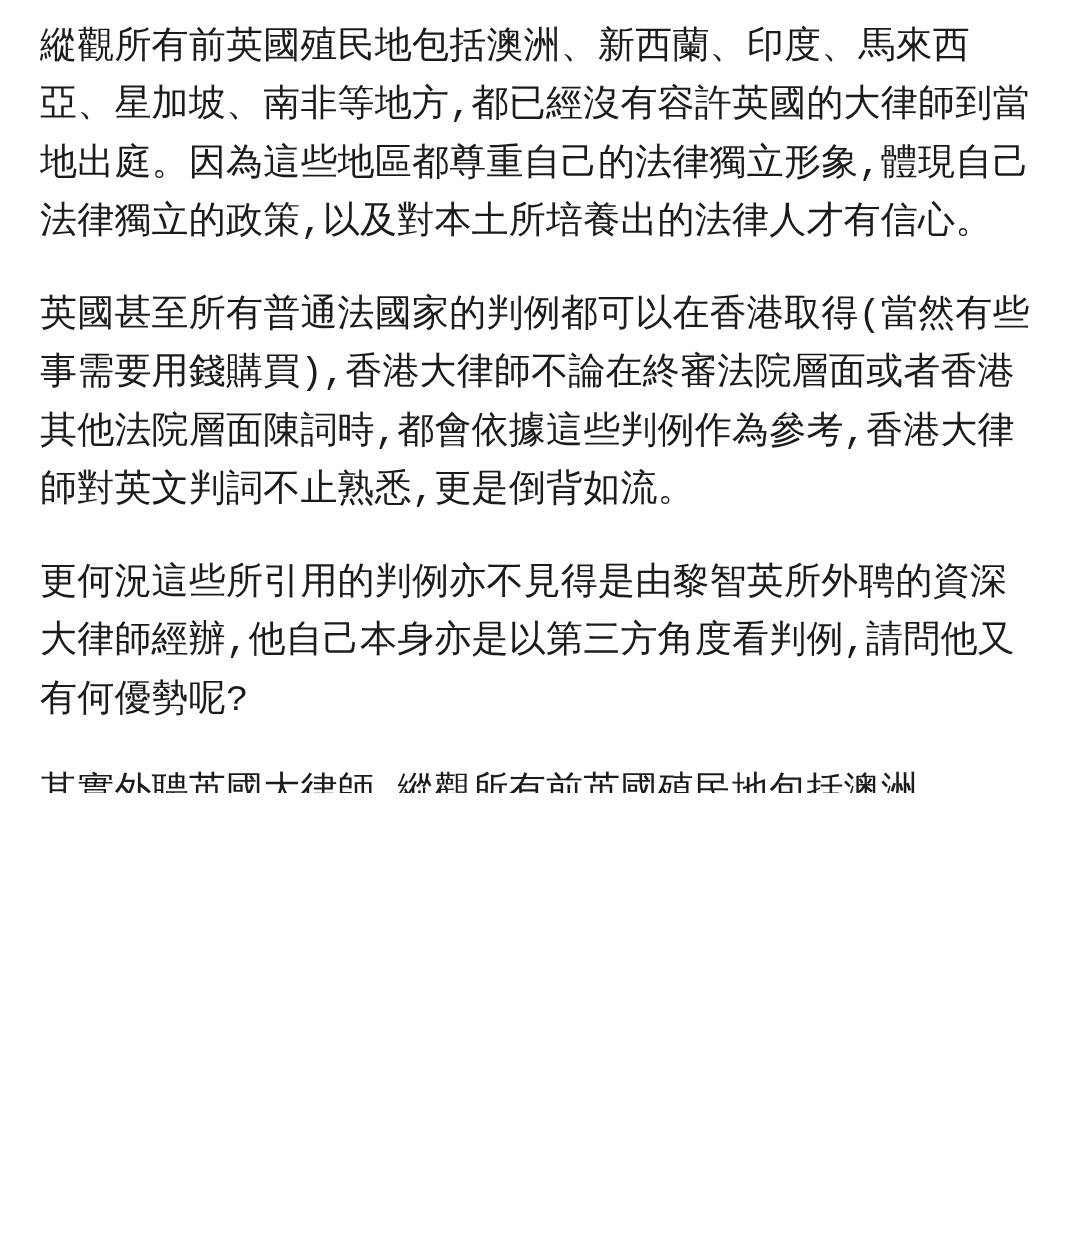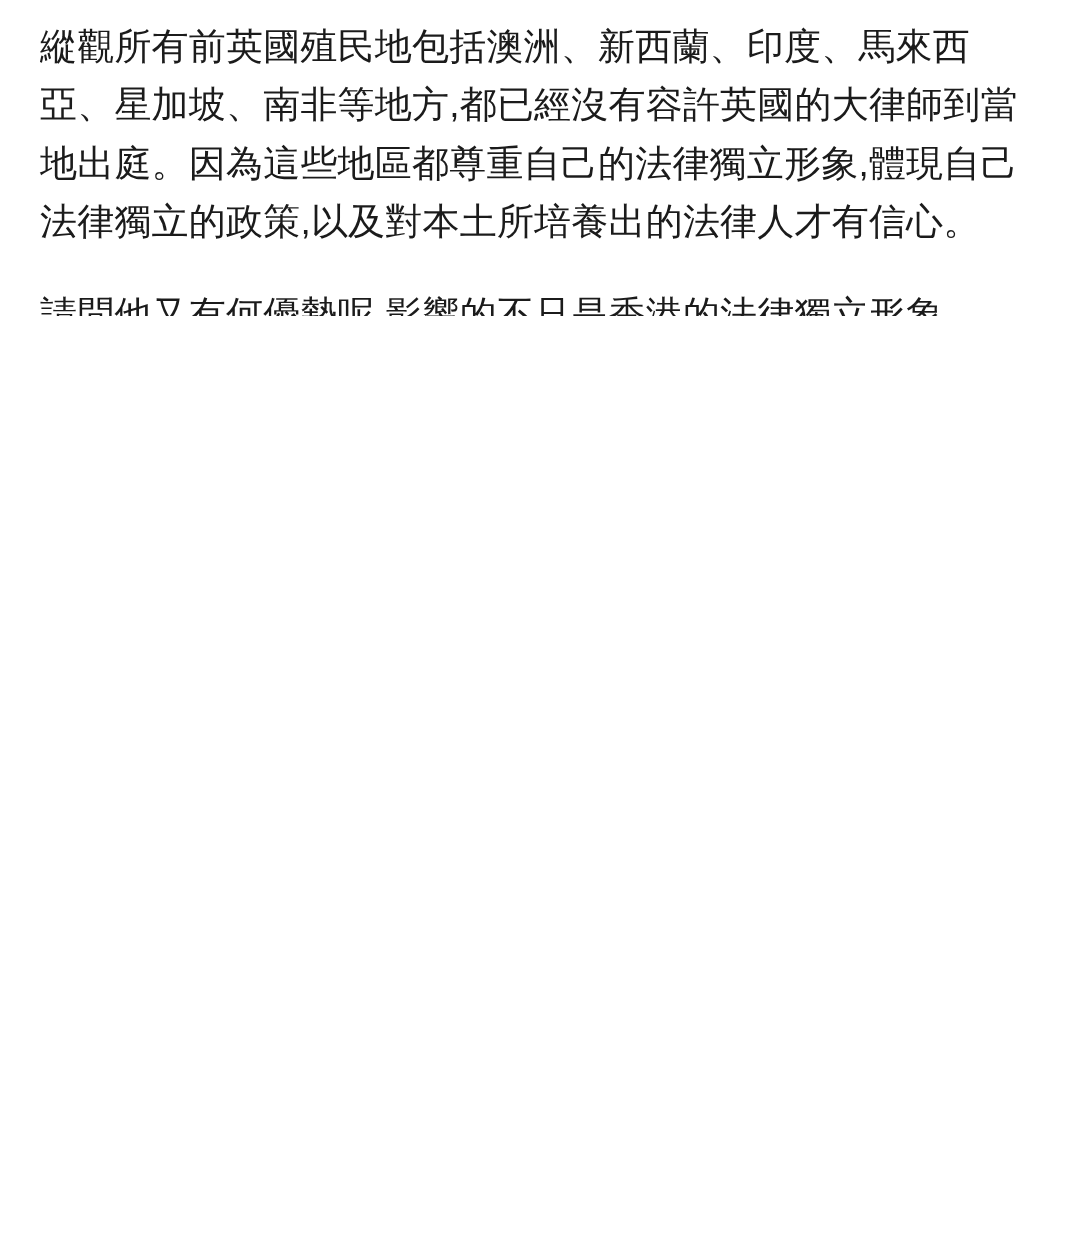--- a/index.html
+++ b/index.html
@@ -11,20 +11,21 @@
     width: 1078px;
     min-height: 1233px;
     font-family: "Liberation Sans", "DejaVu Sans", sans-serif;
     color: #1a1a1a;
     overflow: hidden;
   }
   .article {
     box-sizing: border-box;
     width: 1078px;
     padding: 18px 44px 0 40px;
+    font-family: Liberation Mono, monospace;
   }
   .para {
     font-size: 37px;
     line-height: 1.58;
     letter-spacing: 0.2px;
     margin: 0 0 34px 0;
     text-align: left;
     color: #1b1b1b;
     word-break: break-word;
   }
@@ -36,14 +37,16 @@
     max-height: 30px;
     overflow: hidden;
     margin-bottom: 0;
   }
 </style>
 </head>
 <body>
 
 <div class="article">
   <p class="para">縱觀所有前英國殖民地包括澳洲、新西蘭、印度、馬來西亞、星加坡、南非等地方,都已經沒有容許英國的大律師到當地出庭。因為這些地區都尊重自己的法律獨立形象,體現自己法律獨立的政策,以及對本土所培養出的法律人才有信心。</p>
-  <p class="para para-clipped">請問他又有何優勢呢,影響的不只是香港的法律獨立形象</p>
+  <p class="para">英國甚至所有普通法國家的判例都可以在香港取得(當然有些事需要用錢購買),香港大律師不論在終審法院層面或者香港其他法院層面陳詞時,都會依據這些判例作為參考,香港大律師對英文判詞不止熟悉,更是倒背如流。</p>
+  <p class="para">更何況這些所引用的判例亦不見得是由黎智英所外聘的資深大律師經辦,他自己本身亦是以第三方角度看判例,請問他又有何優勢呢?</p>
+  <p class="para para-clipped">其實外聘英國大律師,縱觀所有前英國殖民地包括澳洲</p>
 </div>
 
 </body></html>

